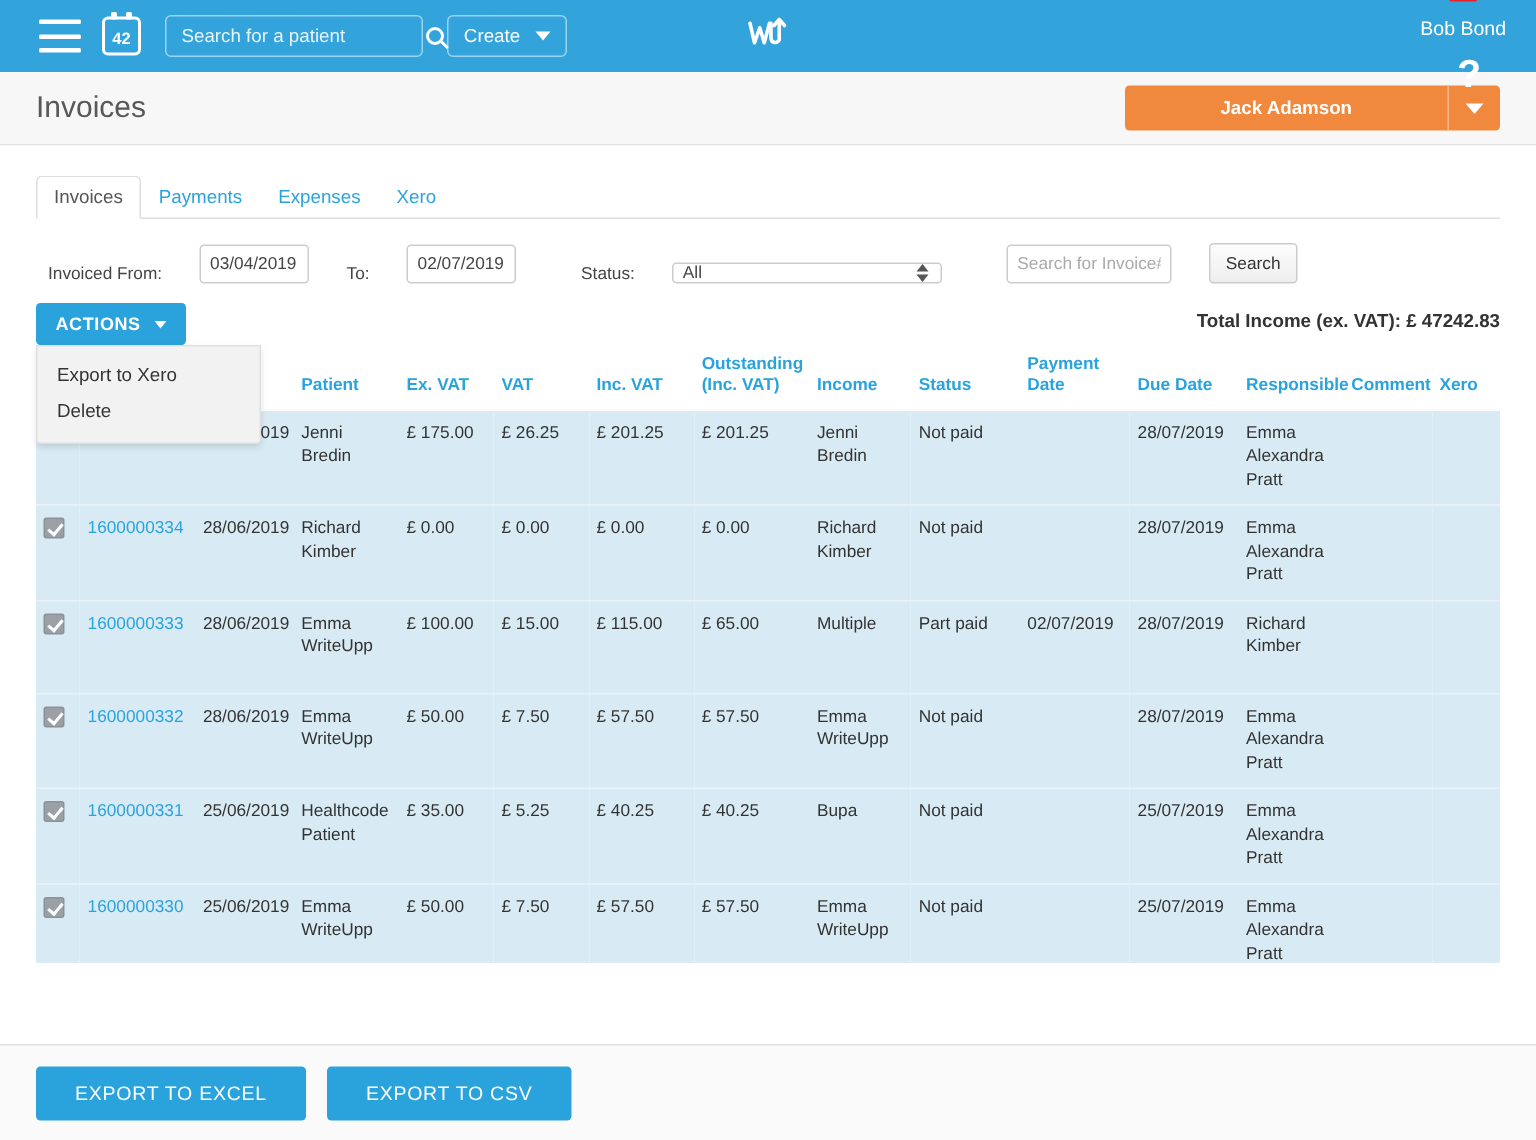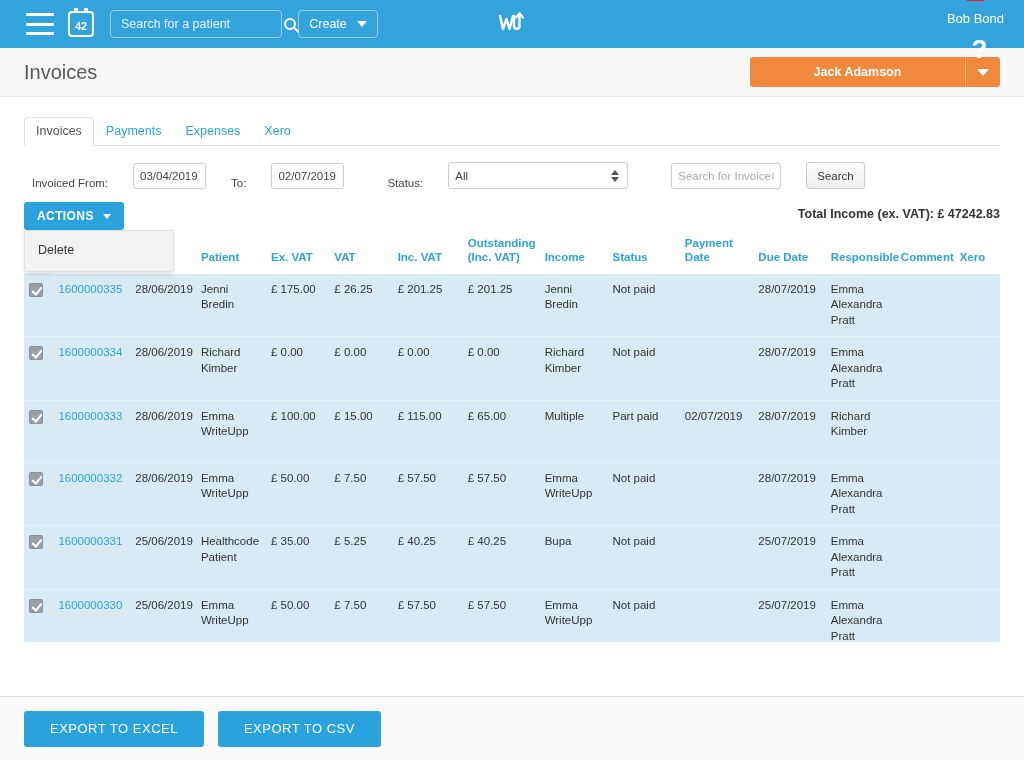--- a/index.html
+++ b/index.html
@@ -183,21 +183,21 @@
   }
   .flabel { font-size: 11.5px; color: #444; }
   .date-input {
     width: 73px; height: 26px;
     border: 1px solid #ccc; border-radius: 3px;
     font-size: 11.5px; color: #444;
     padding: 0 6px;
     font-family: "Liberation Sans", sans-serif;
   }
   .status-select2 {
-    width: 180px; height: 27px;
+    width: 180px; height: 14px;
     border: 1px solid #ccc; border-radius: 3px;
     font-size: 11.5px; color: #444;
     padding: 0 6px; background: #fff;
     display: flex; align-items: center;
     position: relative;
   }
   .status-select2 .arrows {
     position: absolute; right: 8px; top: 50%;
     transform: translateY(-50%);
     display: flex; flex-direction: column; gap: 2px;
@@ -434,20 +434,21 @@
 </div>
 
 <div class="actions-row">
   <button class="actions-btn">
     <span>ACTIONS</span>
     <span class="chev"></span>
   </button>
   <div class="total-income">Total Income (ex. VAT): £ 47242.83</div>
 
   <div class="actions-menu">
+    <div class="item">Export to Xero</div>
     <div class="item">Delete</div>
   </div>
 </div>
 
 <div class="table-wrap">
   <table class="inv">
     <colgroup>
       <col class="c-chk">
         <col class="c-num">
         <col class="c-date">

